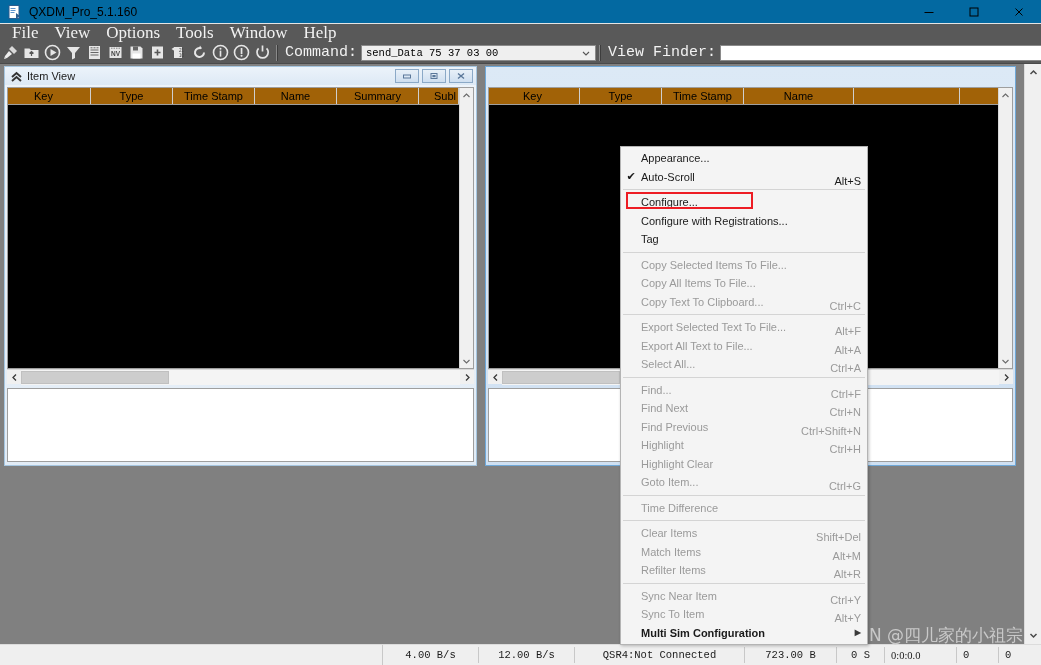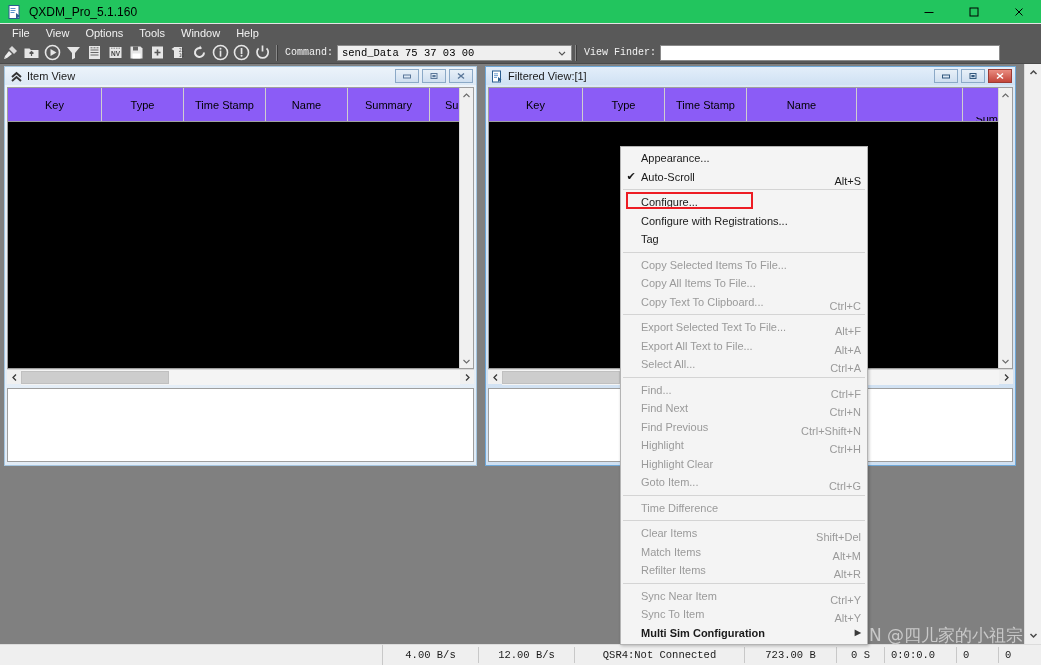--- a/index.html
+++ b/index.html
@@ -15,21 +15,21 @@
     position: relative;
     width: 1041px; height: 665px;
     background: #f0f0f0;
     overflow: hidden;
   }
 
   
   .titlebar {
     position: absolute; left: 0; top: 0;
     width: 1041px; height: 24px;
-    background: #22c55e;
+    background: #0369a1;
     border-bottom: 1px solid #e4e4e4;
     display: flex; align-items: center;
   }
   .titlebar-icon {
     width: 16px; height: 16px; margin-left: 7px; margin-right: 6px;
     position: relative; flex: none;
   }
   .titlebar-icon svg { display: block; }
   .titlebar-title {
     font-size: 12px; color: #000; white-space: nowrap;
@@ -49,23 +49,23 @@
   
   .menubar {
     position: absolute; left: 0; top: 24px;
     width: 1041px; height: 18px;
     background: #595959;
     display: flex; align-items: center;
     padding-left: 4px;
   }
   .menu-item {
     padding: 2px 8px;
-    color: #f2f2f2; font-size: 11px;
+    color: #f2f2f2; font-size: 17px;
     white-space: nowrap;
-    font-family: Liberation Sans, sans-serif;
+    font-family: Liberation Serif, serif;
   }
 
   
   .toolbar {
     position: absolute; left: 0; top: 42px;
     width: 1041px; height: 22px;
     background: #595959;
     display: flex; align-items: center;
     border-bottom: 1px solid #4a4a4a;
   }
@@ -76,21 +76,21 @@
   }
   .tb-sep {
     width: 2px; height: 16px; flex: none;
     border-left: 1px solid #8a8a8a;
     border-right: 1px solid #3d3d3d;
     margin: 0 3px;
   }
   .cmd-label, .vf-label {
     color: #f2f2f2;
     font-family: "Liberation Mono", monospace;
-    font-size: 10px;
+    font-size: 15px;
     padding: 0 4px;
     white-space: nowrap;
   }
   .cmd-combo {
     position: relative;
     height: 16px; width: 235px;
     background: #efefef;
     border: 1px solid #8a8a8a;
     display: flex; align-items: center;
     flex: none;
@@ -174,25 +174,26 @@
   }
   .grid-wrap {
     flex: none;
     display: flex;
     border: 1px solid #9e9e9e;
     background: #fff;
     overflow: hidden;
   }
   .grid-main { flex: 1; min-width: 0; display: flex; flex-direction: column; }
   .grid-header {
-    height: 34px;
+    height: 17px;
     display: flex;
-    background: #8b5cf6;
+    background: #a16207;
     border-bottom: 1px solid #a0a0a0;
     overflow: hidden;
+    justify-content: flex-end;
   }
   .gh-cell {
     display: flex; align-items: center; justify-content: center;
     font-size: 11px; color: #000;
     border-right: 1px solid #cfcfcf;
     white-space: nowrap; overflow: hidden;
     flex: none;
   }
   .grid-canvas { flex: 1; background: #000; }
   .grid-vscroll {
@@ -532,48 +533,20 @@
             <svg width="9" height="9" viewBox="0 0 9 9">
                 <path d="M3 1.5 l3 3 -3 3" fill="none" stroke="#3a3a3a" stroke-width="1.3"></path>
               </svg>
           </div>
         </div>
         <div class="detail-pane"></div>
       </div>
     </div>
 
     <div class="child-win active" style="left:485px; top:2px; width:531px; height:400px;">
-      <div class="cw-titlebar active">
-        <span class="cw-icon">
-          <svg width="13" height="13" viewBox="0 0 13 13">
-            <rect x="1.5" y="1" width="8" height="11" fill="#ffffff" stroke="#2a5d8f" stroke-width="1"></rect>
-            <path d="M3 3.8 h4 M3 5.6 h4 M3 7.4 h3" stroke="#4a86c5" stroke-width="0.8"></path>
-            <path d="M7 7 l3.5 2.5 -3.5 2.5 z" fill="#2a5d8f"></path>
-          </svg>
-        </span>
-        <span class="cw-title">Filtered View:[1]</span>
-        <div class="cw-btns">
-          <div class="cw-btn">
-            <svg width="14" height="10" viewBox="0 0 14 10">
-                <rect x="3.5" y="4" width="7" height="3" fill="none" stroke="#33597e" stroke-width="1"></rect>
-              </svg>
-          </div>
-          <div class="cw-btn">
-            <svg width="14" height="10" viewBox="0 0 14 10">
-                <rect x="4" y="2.5" width="6" height="5" fill="none" stroke="#33597e" stroke-width="1"></rect>
-                <rect x="5.4" y="4" width="3.2" height="2.2" fill="#33597e"></rect>
-              </svg>
-          </div>
-          <div class="cw-btn redclose">
-            <svg width="14" height="10" viewBox="0 0 14 10">
-                <path d="M4 2.5 l6 5 M10 2.5 l-6 5" stroke="#ffffff" stroke-width="1.5"></path>
-              </svg>
-          </div>
-        </div>
-      </div>
       <div class="cw-body">
         <div class="grid-wrap" style="height:282px;">
           <div class="grid-main">
             <div class="grid-header">
               <div class="gh-cell" style="width:94px;">Key</div>
               <div class="gh-cell" style="width:82px;">Type</div>
               <div class="gh-cell" style="width:82px;">Time Stamp</div>
               <div class="gh-cell" style="width:110px;">Name</div>
               <div class="gh-cell" style="width:106px;"></div>
               <div class="gh-cell" style="width:38px; justify-content:flex-end; padding-right:2px;margin-top:29px;">Sum</div>
@@ -777,18 +750,18 @@
 
   <div class="watermark">CSDN @四儿家的小祖宗</div>
 
   <div class="statusbar">
     <div class="sb-spacer"></div>
     <div class="sb-cell" style="width:96px;">4.00 B/s</div>
     <div class="sb-cell" style="width:96px;">12.00 B/s</div>
     <div class="sb-cell" style="width:170px;">QSR4:Not Connected</div>
     <div class="sb-cell" style="width:92px;">723.00 B</div>
     <div class="sb-cell" style="width:48px;">0 S</div>
-    <div class="sb-cell" style="width:72px; justify-content:flex-start;">0:0:0.0</div>
+    <div class="sb-cell" style="width:72px; justify-content:flex-start;font-family:Liberation Serif, serif;">0:0:0.0</div>
     <div class="sb-cell" style="width:42px; justify-content:flex-start;">0</div>
     <div class="sb-cell" style="width:42px; justify-content:flex-start; border-right:none;">0</div>
   </div>
 
 </div>
 
 </body></html>

